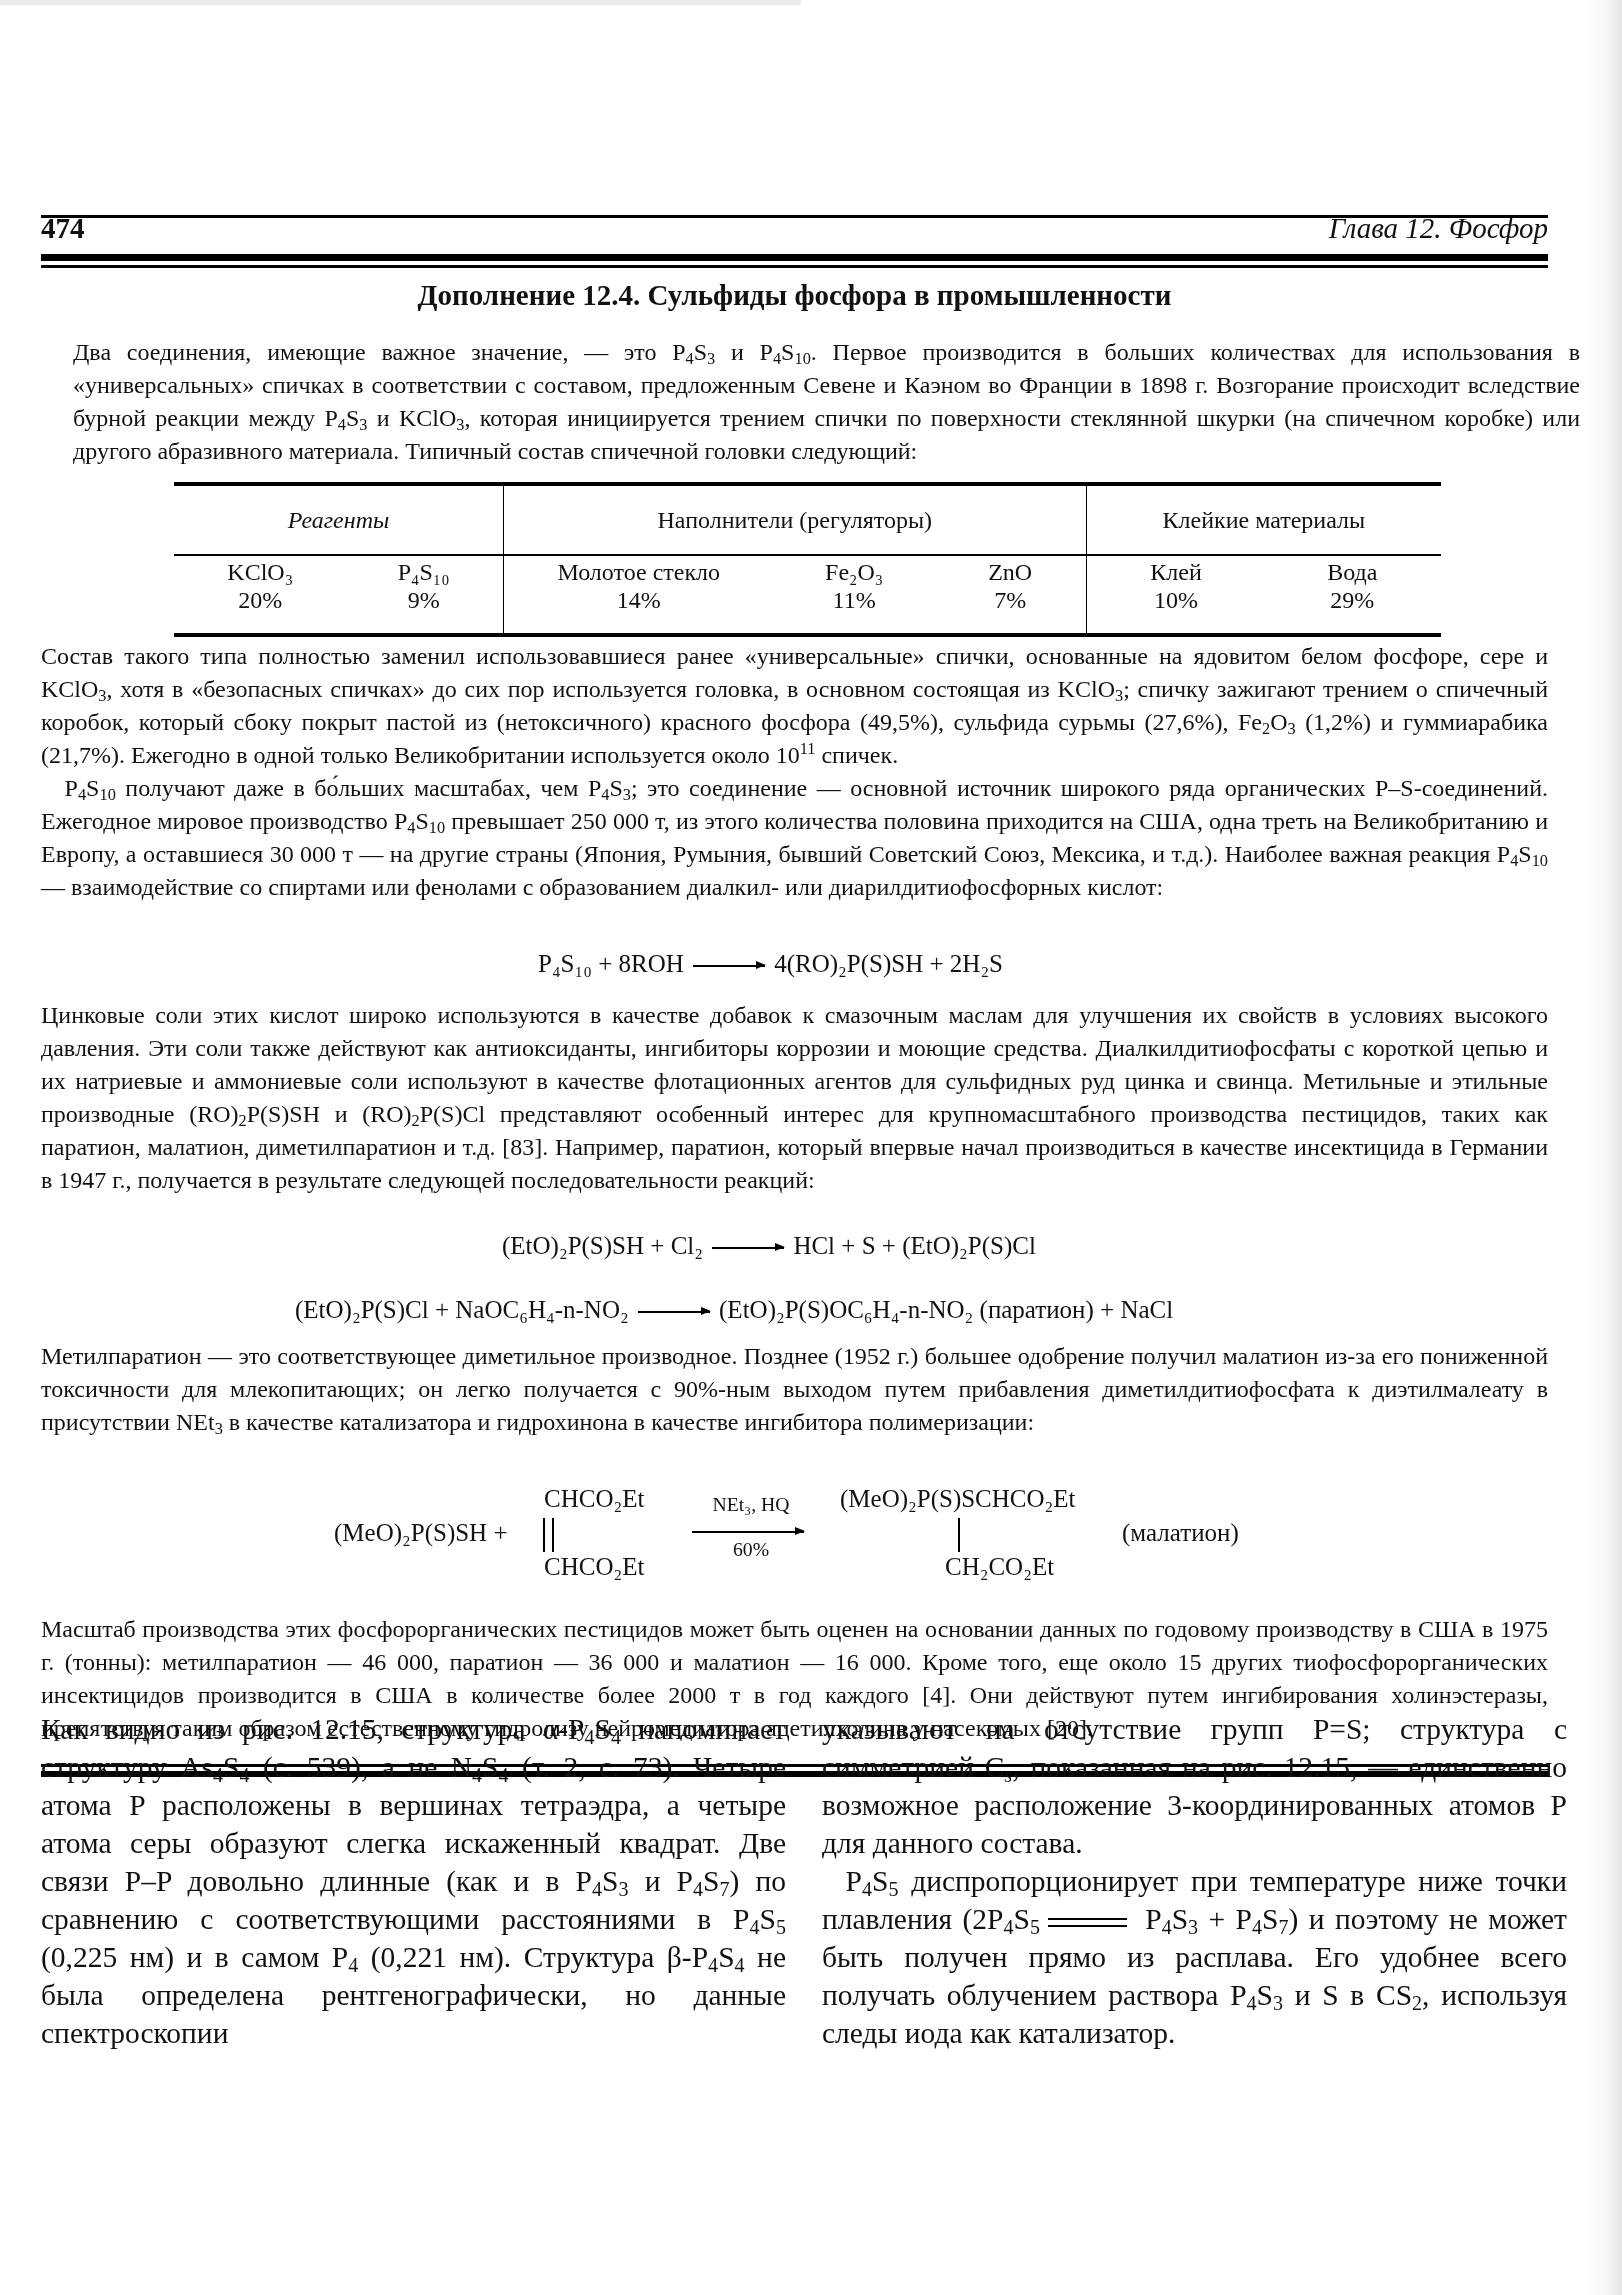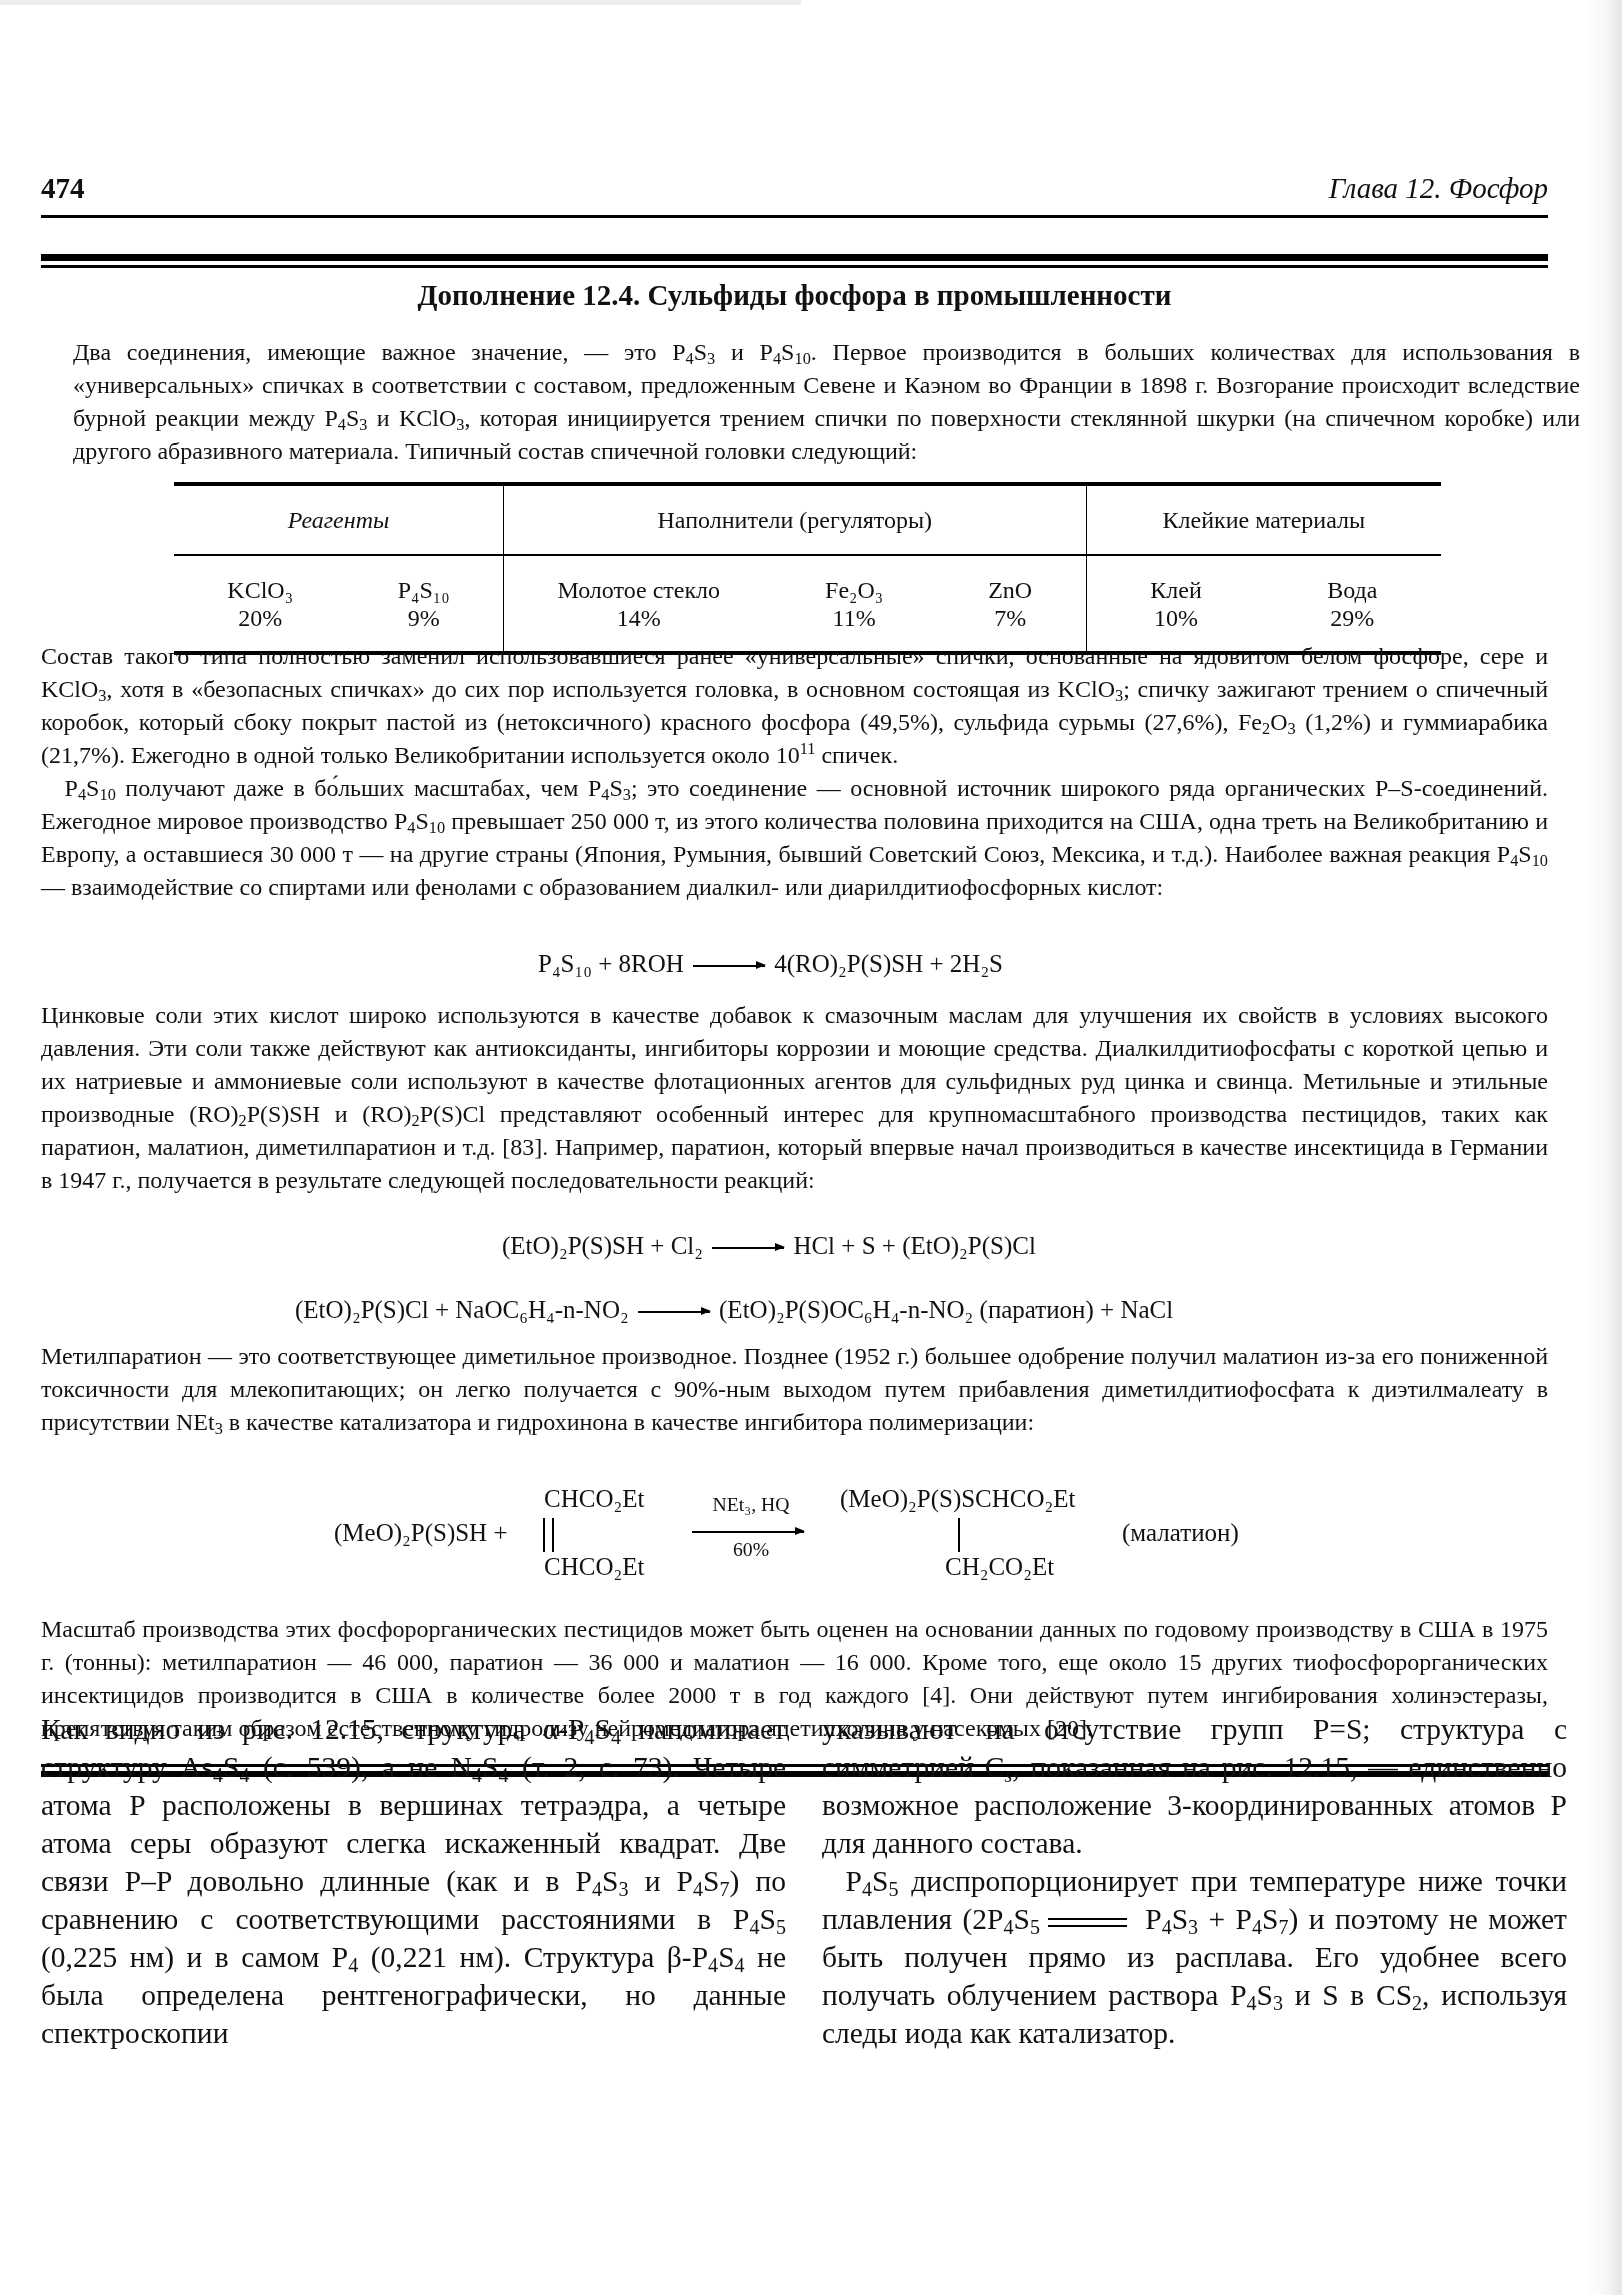--- a/index.html
+++ b/index.html
@@ -14,41 +14,41 @@
   .top-shade {
     position: absolute; left: 0; top: 0; width: 801px; height: 5.2px;
     background: #ececec;
   }
   .running-head {
     position: absolute; left: 41px; top: 172px; width: 1507px;
     display: flex; justify-content: space-between; align-items: baseline;
     font-size: 29px;
   }
   .page-num { font-weight: bold; }
-  .chapter-title { font-style: italic; }
+  .chapter-title { font-style: italic; margin-top: 40px; }
   .rule { position: absolute; left: 41px; width: 1507px; background: #000; }
 
   .box { position: absolute; left: 41px; width: 1507px; }
   .box-title {
     text-align: center; font-weight: bold; font-size: 29px; margin: 0;
   }
   .para {
     font-size: 24px; line-height: 33px; text-align: justify; margin: 0;
     text-align-last: left;
   }
   .indent { text-indent: 23.6px; }
   sub { font-size: 0.68em; vertical-align: -0.25em; line-height: 0; }
   sup { font-size: 0.68em; vertical-align: 0.55em; line-height: 0; }
 
   table.comp {
     position: absolute; left: 174px; top: 482px; width: 1267px;
     border-collapse: collapse; font-size: 24px;
   }
   table.comp th { font-weight: normal; height: 66px; border-bottom: 2.6px solid #000; }
-  table.comp td { vertical-align: top; padding-top: 21px; height: 73px; }
+  table.comp td { vertical-align: top; padding-top: 3px; height: 73px; }
   table.comp .vsep { border-left: 1.3px solid #000; }
   .cell-pair { display: flex; justify-content: space-around; text-align: center; line-height: 27.6px; }
   .cell-pair > div { text-align: center; }
 
   .eq { position: absolute; font-size: 25px; white-space: nowrap; }
   .arrow { display: inline-block; width: 72px; border-top: 2px solid #000; position: relative; vertical-align: middle; margin: 0 9.2px; }
   .arrow::after { content: ""; position: absolute; right: -1.3px; top: -5.9px; border-left: 10.5px solid #000; border-top: 4.6px solid transparent; border-bottom: 4.6px solid transparent; }
   .eqarrow { display: inline-block; width: 79px; position: relative; vertical-align: middle; height: 11.8px; margin: 0 7.9px; }
   .eqarrow::before { content: ""; position: absolute; left: 0; right: 0; top: 2px; border-top: 2px solid #000; }
   .eqarrow::after { content: ""; position: absolute; left: 0; right: 0; top: 8.5px; border-top: 2px solid #000; }

